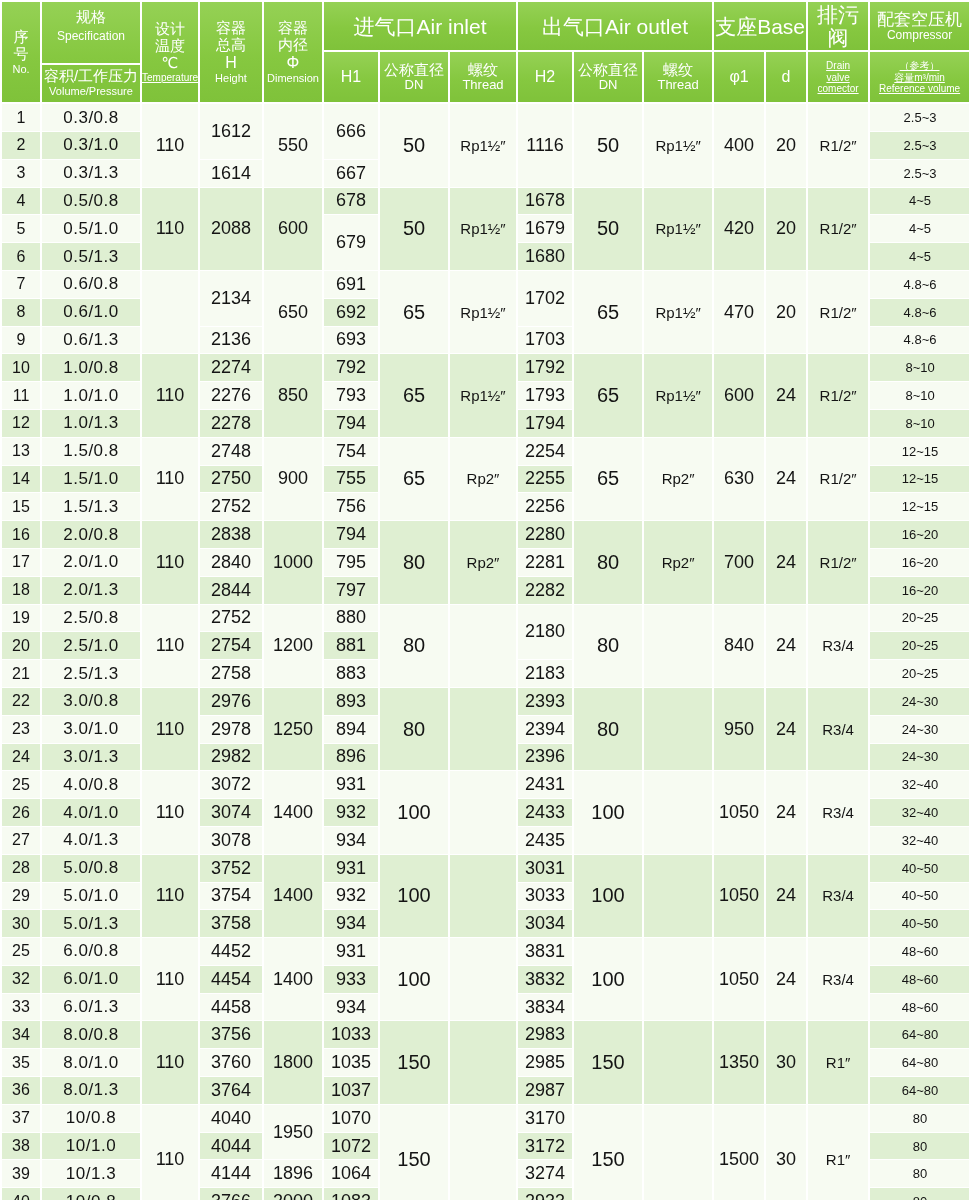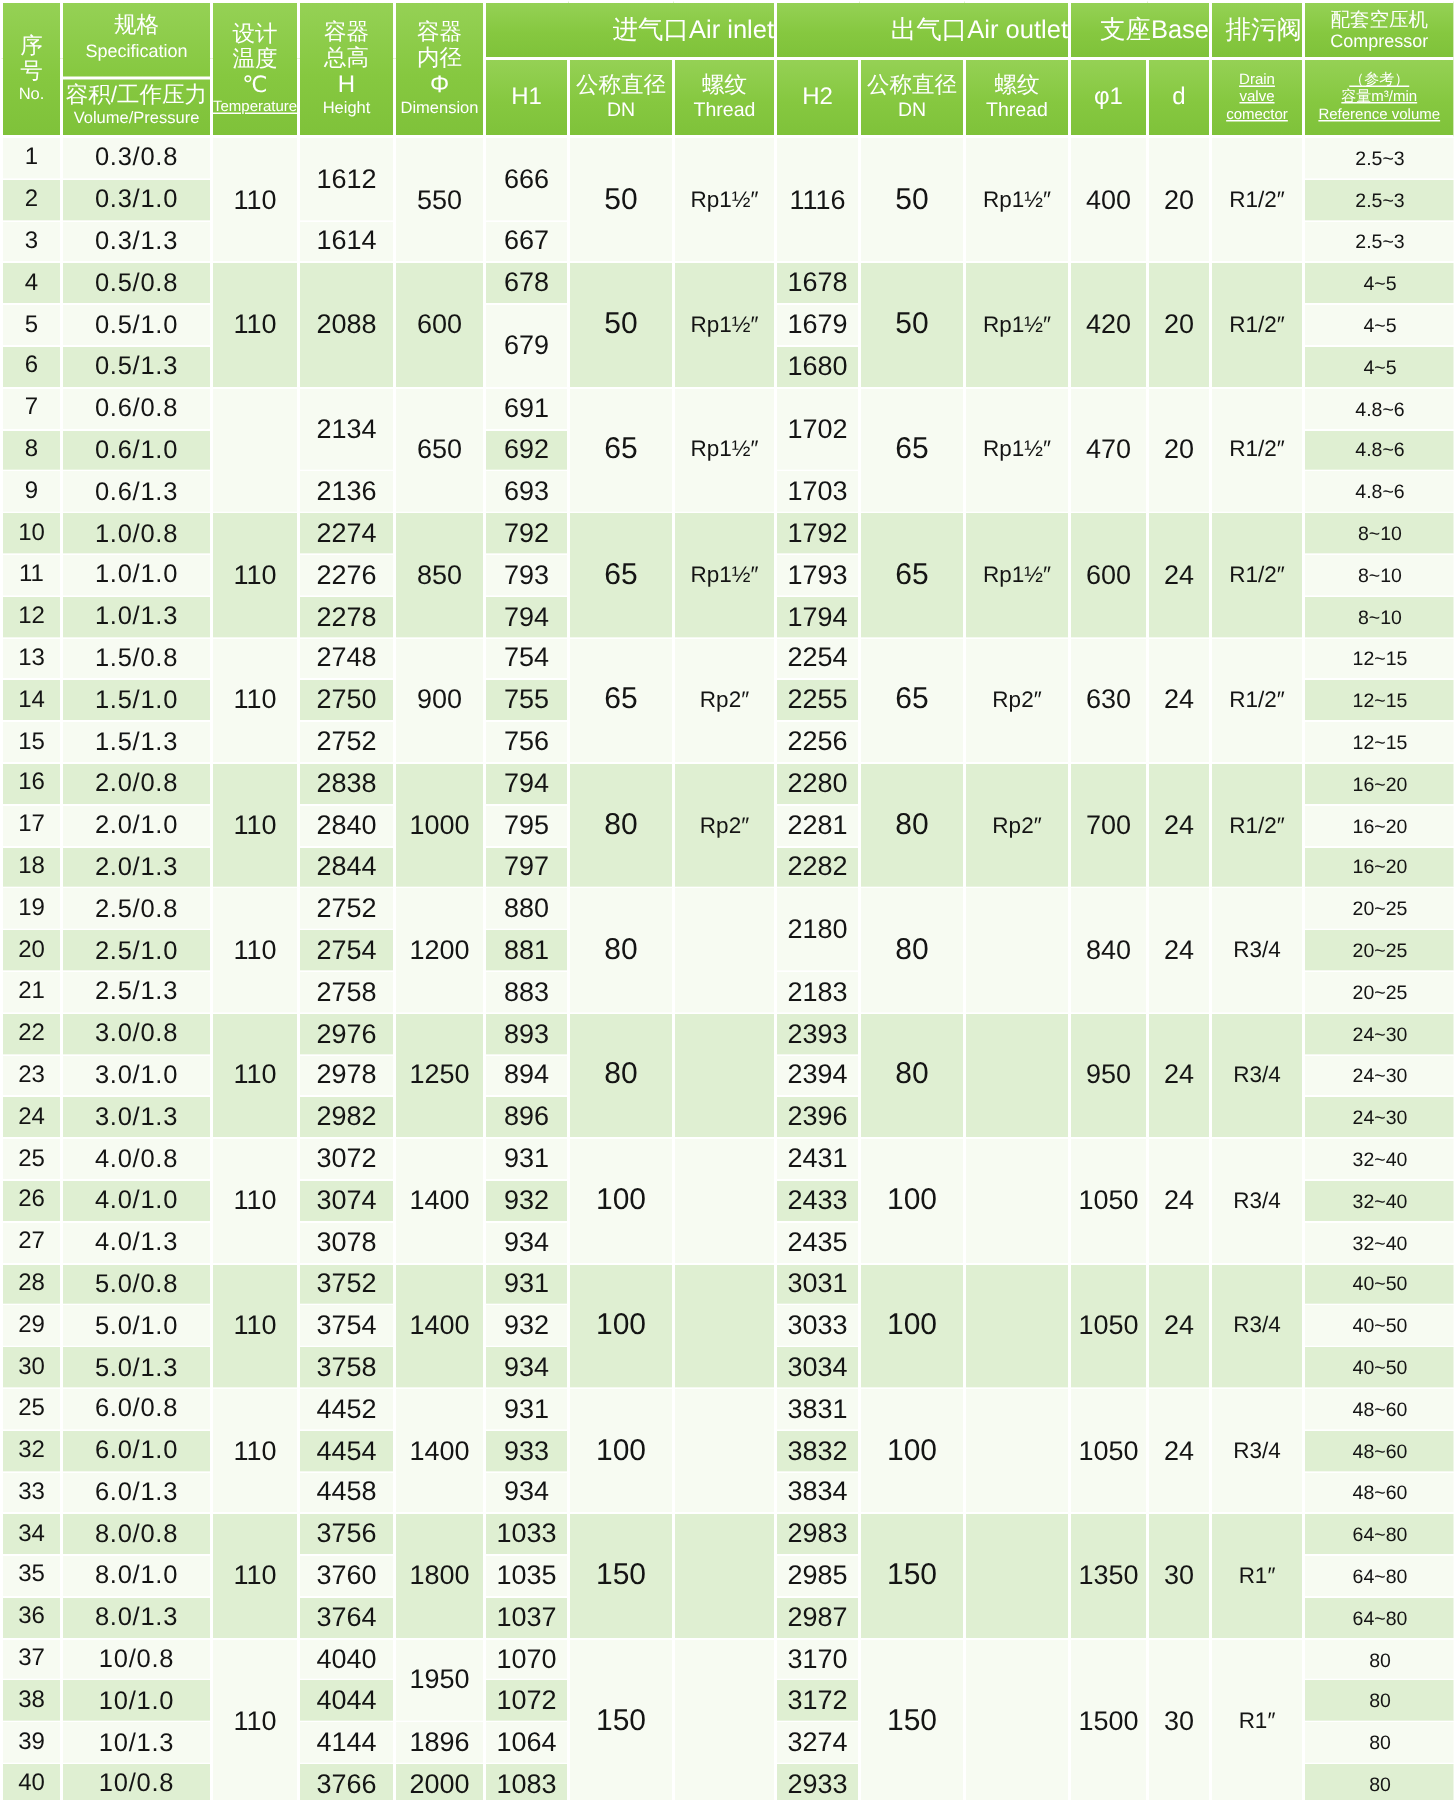--- a/index.html
+++ b/index.html
@@ -14,22 +14,22 @@
     background:linear-gradient(180deg,#95d155 0%,#86c840 55%,#7fc23a 100%);
     color:#ffffff;font-weight:normal;vertical-align:middle;text-align:center;
     border:2px solid #ffffff;padding:1px 0;line-height:1.1;
   }
   thead tr.h1row th{height:34px;}
   thead tr.h2row th{height:48px;}
   th .zh{font-size:15px;display:block;}
   th .zh-inline{font-size:15px;}
   th .en{font-size:11px;display:block;}
   th .en-sm{font-size:10px;display:block;line-height:1.15;text-decoration:underline;}
-  th.grp{font-size:17px;text-align:right;}
-  .spec-top{border-bottom:2px solid #fff;padding:2px 0 8px;}
+  th.grp{font-size:21px;}
+  .spec-top{border-bottom:2px solid #fff;padding:2px 0 20px;}
   .spec-top .zh-inline{font-size:15px;}
   .spec-top .en-inline{font-size:12px;}
   .spec-bot{padding:3px 0 1px;text-align:center;}
   .stack div{line-height:1.12;}
   
   tbody td{
     text-align:center;vertical-align:middle;color:#141414;
     border-left:2px solid rgba(255,255,255,0.9);
     border-top:1px solid rgba(255,255,255,0.65);
     height:26.8px;padding:0;font-size:18px;overflow:hidden;white-space:nowrap;
@@ -93,21 +93,21 @@
         <div class="zh">容器</div>
         <div class="zh">内径</div>
         <div class="th-sym">Φ</div>
         <div class="en">Dimension</div>
       </th>
       <th colspan="3" class="grp">进气口Air inlet</th>
       <th colspan="3" class="grp">出气口Air outlet</th>
       <th colspan="2" class="grp">支座Base</th>
       <th class="grp">排污阀</th>
       <th class="stack">
-        <div class="zh" style="font-size:13px">配套空压机</div>
+        <div class="zh" style="font-size:17px">配套空压机</div>
         <div class="en" style="font-size:12px">Compressor</div>
       </th>
     </tr>
     <tr class="h2row">
       <th>H1</th>
       <th class="stack">
         <div class="zh">公称直径</div>
         <div class="en" style="font-size:13px">DN</div>
       </th>
       <th class="stack">

